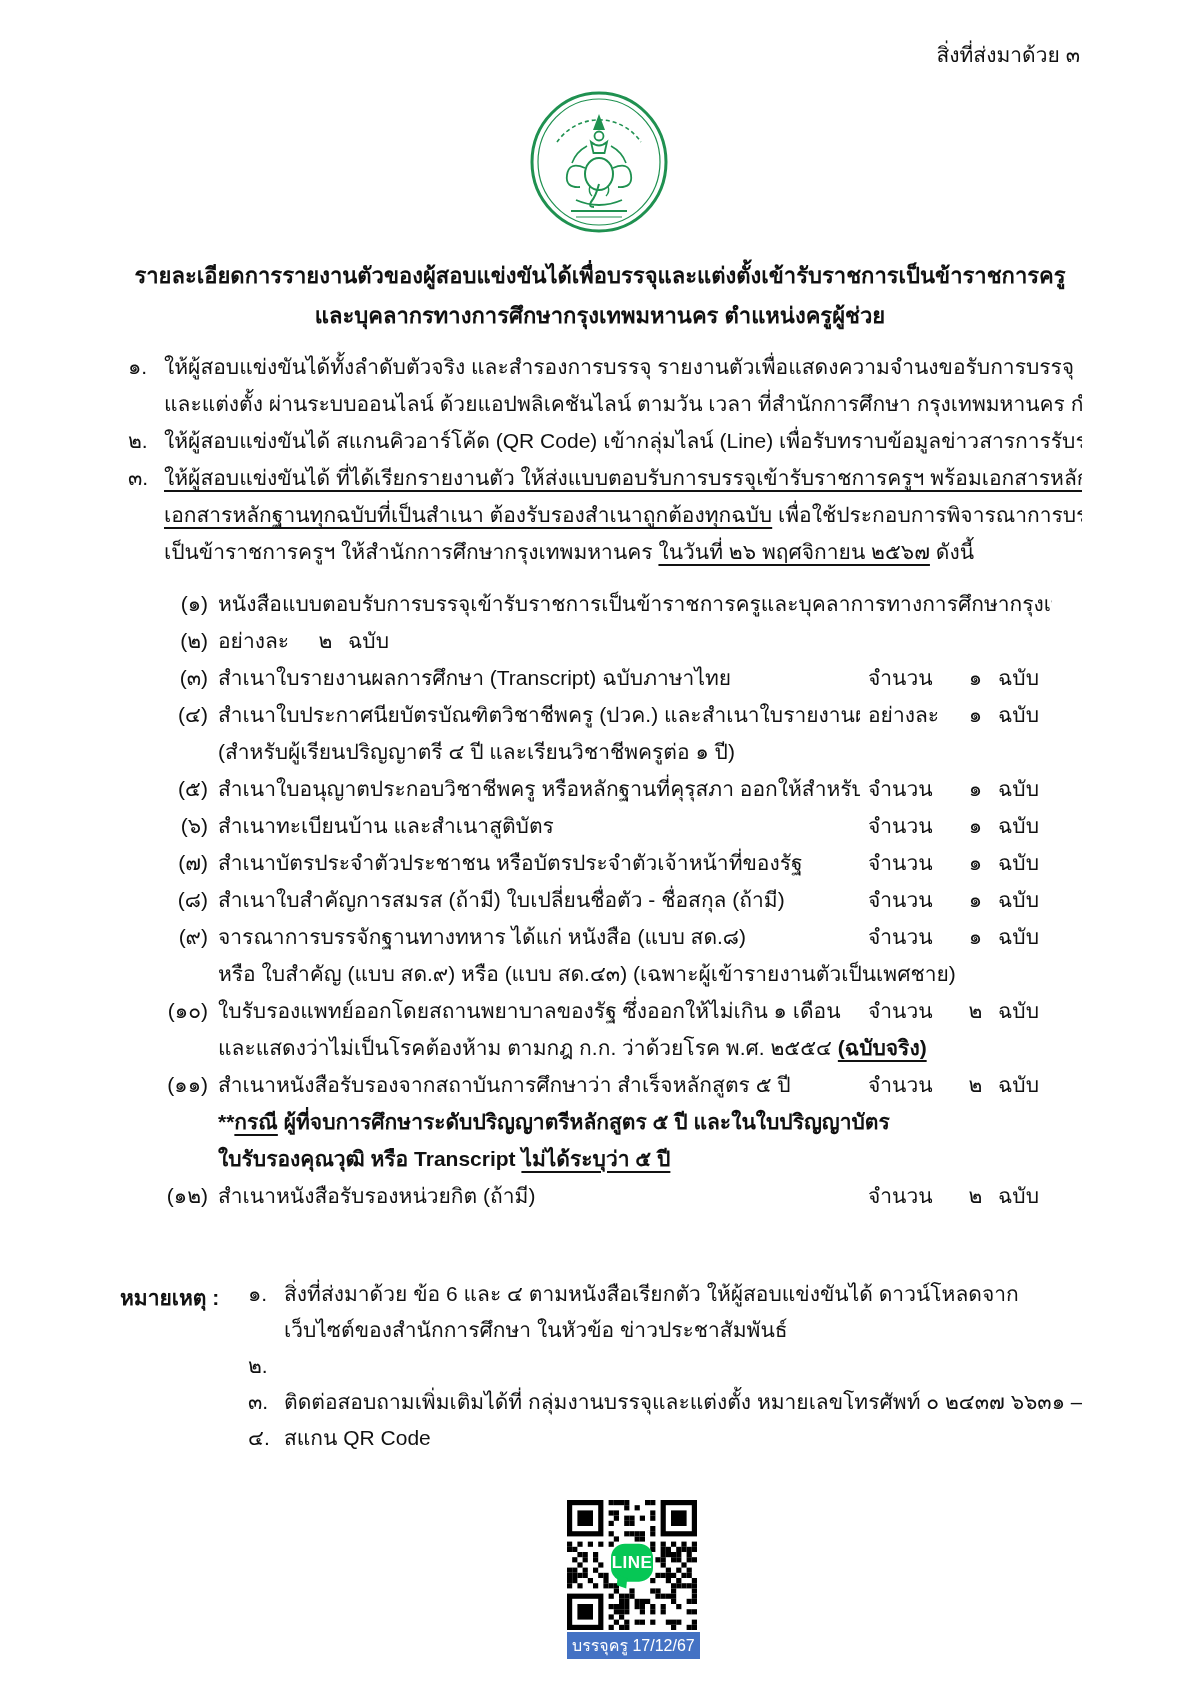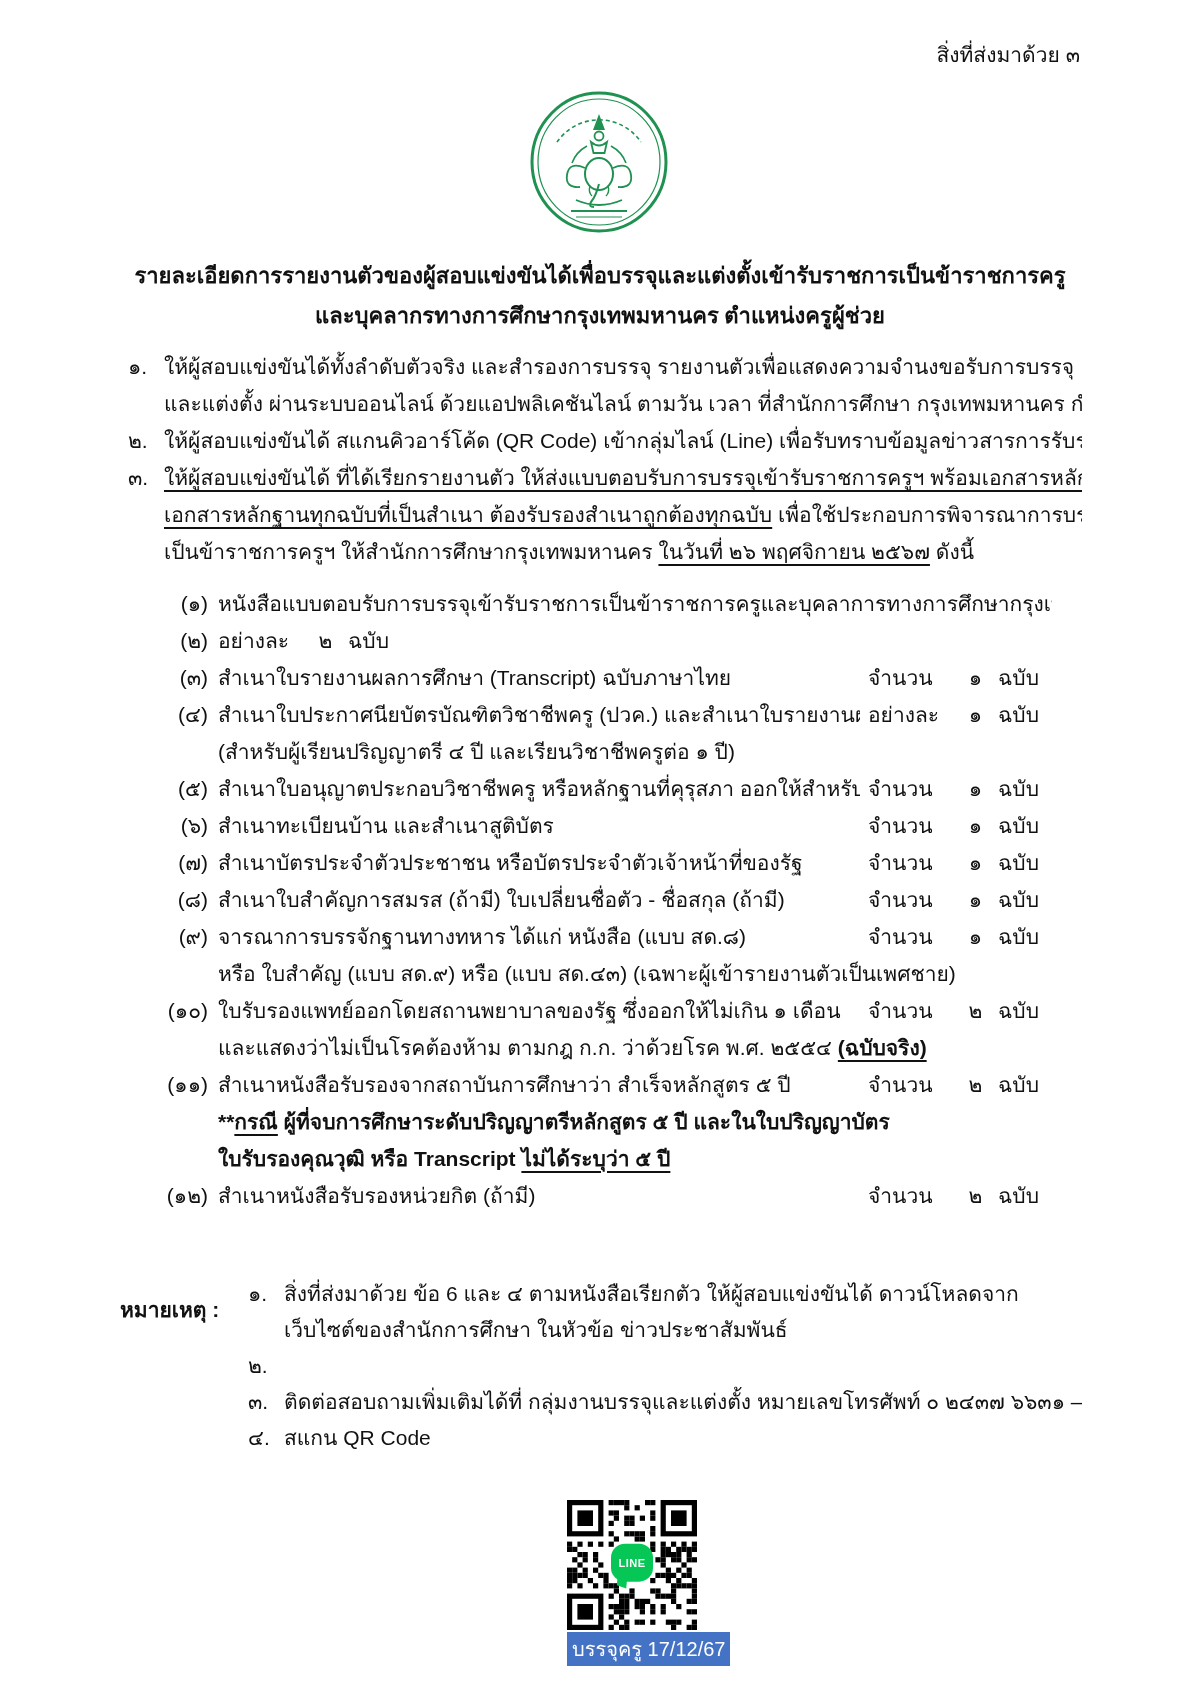--- a/index.html
+++ b/index.html
@@ -12,58 +12,58 @@
   .b{font-weight:700;}
   .u{text-decoration:underline;text-underline-offset:5px;text-decoration-thickness:1.5px;}
   .bu{font-weight:700;text-decoration:underline;text-underline-offset:5px;text-decoration-thickness:1.5px;text-align:center;}
 
   .attachment{position:absolute;top:38px;right:120px;white-space:nowrap;}
 
   .seal{position:absolute;top:90px;left:529px;width:140px;height:144px;}
   .seal svg{width:100%;height:100%;}
 
   .title{position:absolute;top:256px;left:60px;right:60px;text-align:center;
-         font-weight:700;line-height:40px;font-size:22px;font-family:Liberation Serif, serif;}
+         font-weight:700;line-height:40px;font-size:22px;}
 
   .intro{position:absolute;top:348px;left:120px;right:118px;line-height:37px;}
   .irow{display:flex;white-space:nowrap;}
   .inum{flex:none;width:36px;padding-left:8px;}
   .itext{flex:1;overflow:hidden;}
   .icont{padding-left:44px;overflow:hidden;white-space:nowrap;}
 
   .doclist{position:absolute;top:585px;left:120px;right:140px;line-height:37px;}
   .drow{display:flex;white-space:nowrap;}
   .dnum{flex:none;width:88px;padding-right:10px;text-align:right;}
   .dtext{flex:1;overflow:hidden;margin-right:8px;}
   .dqty{flex:none;width:85px;}
   .dcount{flex:none;width:45px;text-align:center;}
   .dunit{flex:none;width:62px;}
 
   .notes{position:absolute;top:1276px;left:120px;right:118px;line-height:36px;}
-  .nlabel{position:absolute;left:0;top:16px;}
+  .nlabel{position:absolute;left:0;top:4px;}
   .nrow{display:flex;white-space:nowrap;padding-left:128px;}
   .nnum{flex:none;width:36px;}
   .ntext{flex:1;overflow:hidden;}
 
   .qr-wrap{position:absolute;top:1500px;left:567px;width:130px;text-align:center;}
   .qr-box{position:relative;width:130px;height:130px;}
   .qr-box svg{width:130px;height:130px;display:block;}
   .line-badge{
     position:absolute;left:50%;top:50%;transform:translate(-50%,-56%);
     width:42px;height:38px;background:var(--line-green,#06c755);
     border-radius:14px;display:flex;align-items:center;justify-content:center;
   }
   .line-badge::after{
     content:"";position:absolute;left:6px;bottom:-5px;width:10px;height:10px;
     background:var(--line-green,#06c755);transform:rotate(20deg) skew(15deg);
   }
-  .line-badge span{color:#fff;font-weight:700;font-size:11px;letter-spacing:.5px;}
+  .line-badge span{color:#fff;font-weight:700;font-size:17px;letter-spacing:.5px;}
   .qr-caption{
     display:inline-block;margin-top:2px;padding:1px 5px;
-    background:var(--caption-blue,#4472c4);color:#fff;font-size:20px;white-space:nowrap;
+    background:var(--caption-blue,#4472c4);color:#fff;font-size:16px;white-space:nowrap;
   }
   .seal-stroke{stroke:var(--seal-green,#1f9150);fill:none;}
   .seal-fill{fill:var(--seal-green,#1f9150);stroke:none;}
 </style>
 </head>
 <body>
 
 <div class="page">
 
   <div class="attachment">สิ่งที่ส่งมาด้วย ๓</div>

